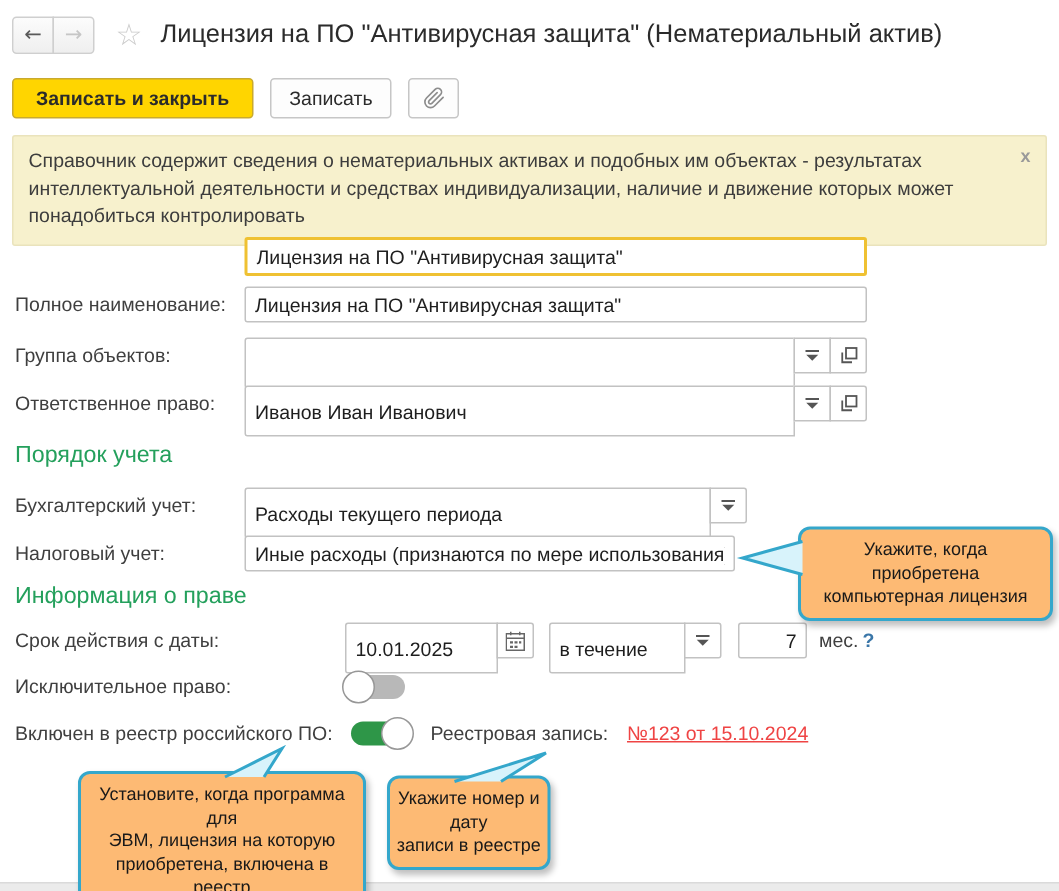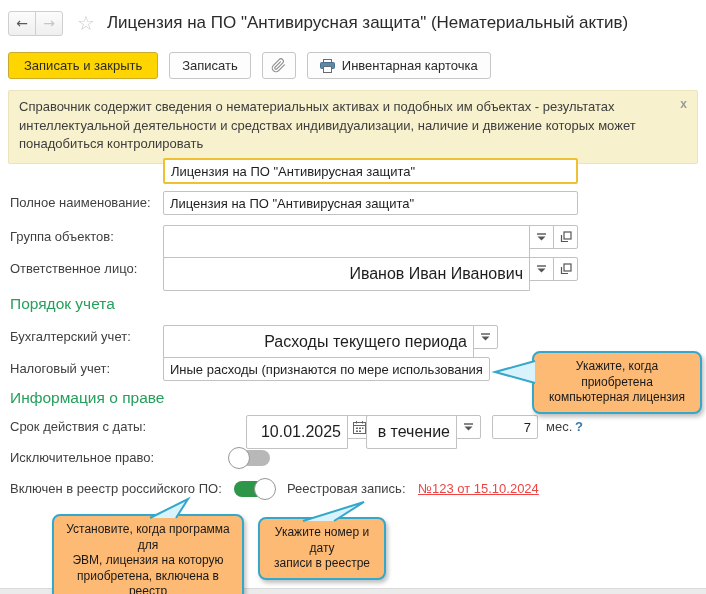--- a/index.html
+++ b/index.html
@@ -20,40 +20,40 @@
   .navbtn.fwd  {border-radius:0 3px 3px 0; margin-left:-1px; color:#c6c6c6;}
   .star {margin-left:14px; font-size:20px; line-height:20px; color:#cccccc; cursor:pointer; font-family:"DejaVu Sans",sans-serif;}
   .title {margin:0 0 0 12px; font-size:17px; font-weight:400; color:#2b2b2b; white-space:nowrap;}
   
   .toolbar {position:absolute; top:52px; left:8px; display:flex; align-items:center; gap:11px;}
   .btn {
     height:27px; padding:0 12px; font-size:13px; border:1px solid #c6c6c6; background:#fdfdfd;
     border-radius:3px; color:#2b2b2b; display:inline-flex; align-items:center; gap:7px; cursor:pointer;
     font-family:inherit;
   }
-  .btn.primary {background:#ffd500; border-color:#c9aa2e; font-weight:normal; padding:4px 15px;}
+  .btn.primary {background:#ffd500; border-color:#c9aa2e; font-weight:bold; padding:4px 15px;}
   .btn.iconb {width:34px; justify-content:center; padding:0;}
   
   .banner {
     position:absolute; top:90px; left:8px; right:8px; background:#f7f1cd; border:1px solid #eae3bc;
     border-radius:2px; padding:7px 34px 9px 10px; font-size:13px; line-height:1.44; color:#3d3d3d;
   }
   .banner .close {position:absolute; top:5px; right:10px; color:#9a9a9a; font-size:12px; font-weight:bold; cursor:pointer;}
   
   .row {position:absolute; left:0; right:0; height:26px;}
   .lbl {position:absolute; top:0; left:10px; line-height:26px; font-size:13px; color:#3f3f3f; white-space:nowrap;}
   .inp {
     position:absolute; top:1px; height:24px; border:1px solid #c2c2c2; border-radius:2px;
     font-family:inherit; font-size:13px; padding:0 6px; color:#1e1e1e; outline:none; background:#fff;
   }
   .inp.focus {top:0; height:26px; border:2px solid #efc132;}
   .fg {position:absolute; top:1px; height:24px; display:flex;}
   .fginp {
     flex:1; min-width:0; border:1px solid #c2c2c2; border-radius:2px 0 0 2px; padding:16px 6px;
-    font-family:inherit; font-size:16px; color:#1e1e1e; outline:none; background:#fff;text-align:right;
+    font-family:inherit; font-size:13px; color:#1e1e1e; outline:none; background:#fff;
   }
   .sbtn {
     width:25px; margin-left:-1px; border:1px solid #c2c2c2; background:#fff; padding:0; cursor:pointer;
     display:flex; align-items:center; justify-content:center;
   }
   .sbtn:last-child {border-radius:0 2px 2px 0;}
   .sect {position:absolute; left:10px; font-size:15.5px; color:#24a05c; white-space:nowrap;}
   .help {position:absolute; top:0; line-height:26px; font-size:13px; color:#3a76a8; font-weight:bold; text-decoration:none; cursor:pointer;}
   .reclink {position:absolute; top:0; line-height:26px; font-size:13px; color:#ef4444; text-decoration:underline; cursor:pointer;}
   
@@ -93,28 +93,20 @@
   </div>
 
   <div class="toolbar">
     <button class="btn primary">Записать и закрыть</button>
     <button class="btn">Записать</button>
     <button class="btn iconb">
       <svg width="15" height="15" viewBox="0 0 24 24">
         <path d="M21.44 11.05l-9.19 9.19a6 6 0 0 1-8.49-8.49l9.19-9.19a4 4 0 0 1 5.66 5.66l-9.2 9.19a2 2 0 0 1-2.83-2.83l8.49-8.48" fill="none" stroke="#8d8d8d" stroke-width="1.8" stroke-linecap="round"></path>
       </svg>
     </button>
-    <button class="btn">
-      <svg width="15" height="14" viewBox="0 0 15 14">
-        <rect x="3.5" y="0.5" width="8" height="3.5" fill="#fff" stroke="#6b6b6b"></rect>
-        <rect x="0.5" y="3.5" width="14" height="6" rx="1" fill="#5c8aa8" stroke="#48708c"></rect>
-        <rect x="3.5" y="7.5" width="8" height="6" fill="#fff" stroke="#6b6b6b"></rect>
-      </svg>
-      <span>Инвентарная карточка</span>
-    </button>
   </div>
 
   <div class="banner">
     <span>Справочник содержит сведения о нематериальных активах и подобных им объектах - результатах интеллектуальной деятельности и средствах индивидуализации, наличие и движение которых может понадобиться контролировать</span>
     <span class="close">x</span>
   </div>
 
   <div class="row" style="top:158px">
     <input class="inp focus" style="left: 163px; width: 415px;" value="Лицензия на ПО &quot;Антивирусная защита&quot;">
   </div>
@@ -137,21 +129,21 @@
       <button class="sbtn">
         <svg width="12" height="12" viewBox="0 0 12 12">
           <polyline points="1.5,4 1.5,10.5 8,10.5" fill="none" stroke="#555" stroke-width="1.2"></polyline>
           <rect x="4" y="1" width="7" height="7" fill="none" stroke="#555" stroke-width="1.2"></rect>
         </svg>
       </button>
     </div>
   </div>
 
   <div class="row" style="top:256px">
-    <span class="lbl">Ответственное лицо:</span>
+    <span class="lbl">Ответственное право:</span>
     <div class="fg" style="left:163px;width:415px">
       <input class="fginp" value="Иванов Иван Иванович" style="">
       <button class="sbtn">
         <svg width="11" height="10" viewBox="0 0 11 10">
           <line x1="1" y1="2" x2="10" y2="2" stroke="#555" stroke-width="1.4"></line>
           <path d="M1.5 4.5 L9.5 4.5 L5.5 8.5 Z" fill="#555"></path>
         </svg>
       </button>
       <button class="sbtn">
         <svg width="12" height="12" viewBox="0 0 12 12">
@@ -179,21 +171,21 @@
 
   <div class="row" style="top:356px">
     <span class="lbl">Налоговый учет:</span>
     <input class="inp" style="left: 163px; width: 327px;" value="Иные расходы (признаются по мере использования)">
   </div>
 
   <div class="sect" style="top:389px">Информация о праве</div>
 
   <div class="row" style="top:414px">
     <span class="lbl">Срок действия с даты:</span>
-    <div class="fg" style="left:246px;width:126px">
+    <div class="fg" style="left:230px;width:126px">
       <input class="fginp" value="10.01.2025" style="">
       <button class="sbtn">
         <svg width="13" height="13" viewBox="0 0 13 13">
           <rect x="0.5" y="1.5" width="12" height="11" fill="none" stroke="#666"></rect>
           <line x1="0.5" y1="4.5" x2="12.5" y2="4.5" stroke="#666"></line>
           <line x1="3.5" y1="0" x2="3.5" y2="2.5" stroke="#666"></line>
           <line x1="9.5" y1="0" x2="9.5" y2="2.5" stroke="#666"></line>
           <rect x="3" y="6.5" width="2" height="1.5" fill="#666"></rect>
           <rect x="6" y="6.5" width="2" height="1.5" fill="#666"></rect>
           <rect x="9" y="6.5" width="1.5" height="1.5" fill="#666"></rect>
@@ -245,21 +237,21 @@
 
   <div class="callout" style="left:52px;top:514px;width:192px">
     <svg class="ar" style="left:92px;top:-19px" width="46" height="22">
       <path d="M4 21 L42 2 L30 21"></path>
     </svg>
     <div class="ctext">Установите, когда программа для
 ЭВМ, лицензия на которую
 приобретена, включена в реестр</div>
   </div>
 
-  <div class="callout" style="left:258px;top:517px;width:128px">
+  <div class="callout" style="left:258px;top:517px;width:109px">
     <svg class="ar" style="left:40px;top:-19px" width="70" height="22">
       <path d="M3 21 L64 2 L34 21"></path>
     </svg>
     <div class="ctext">Укажите номер и дату
 записи в реестре</div>
   </div>
 
   <div class="footer"></div>
 </div>
 

